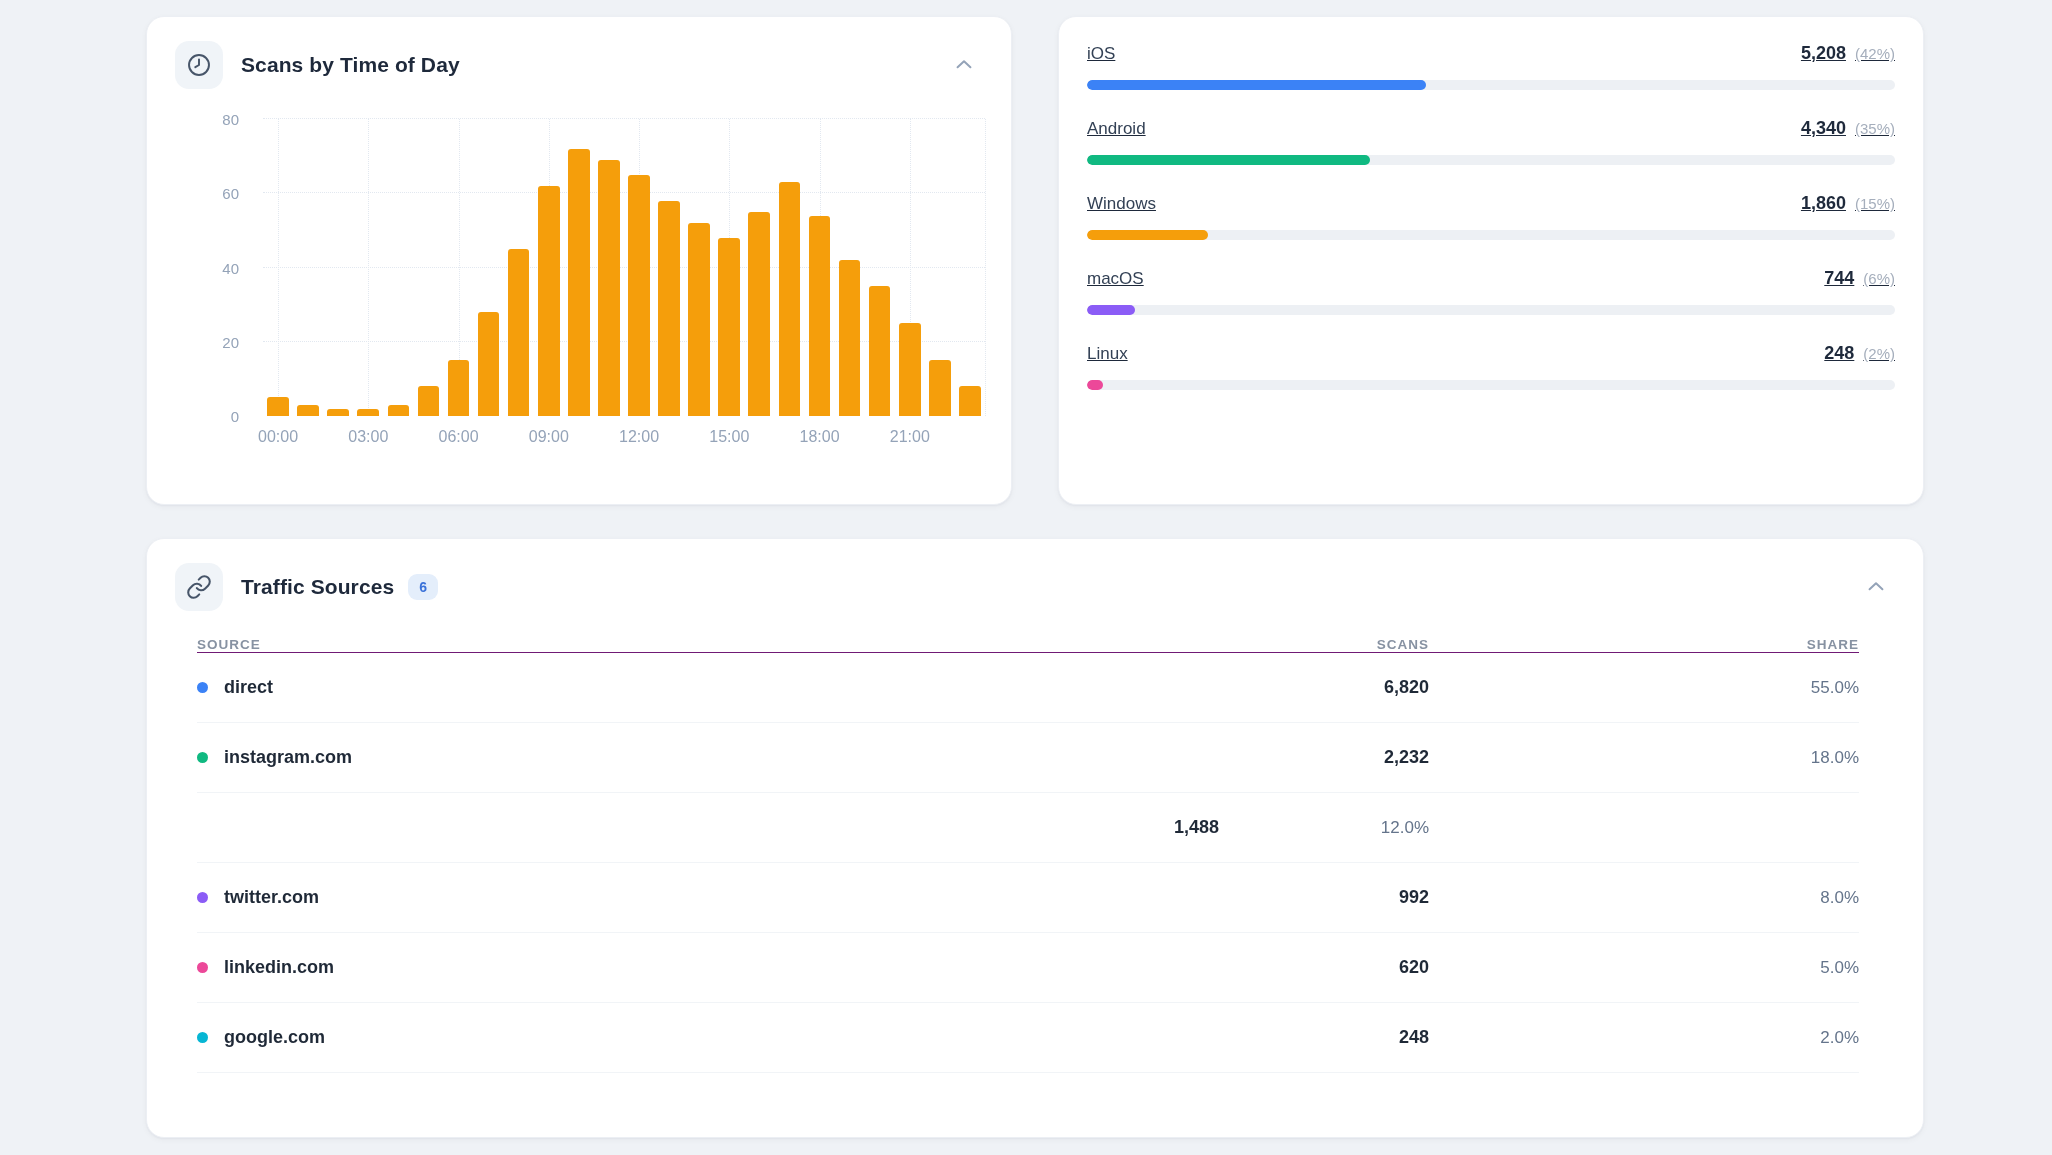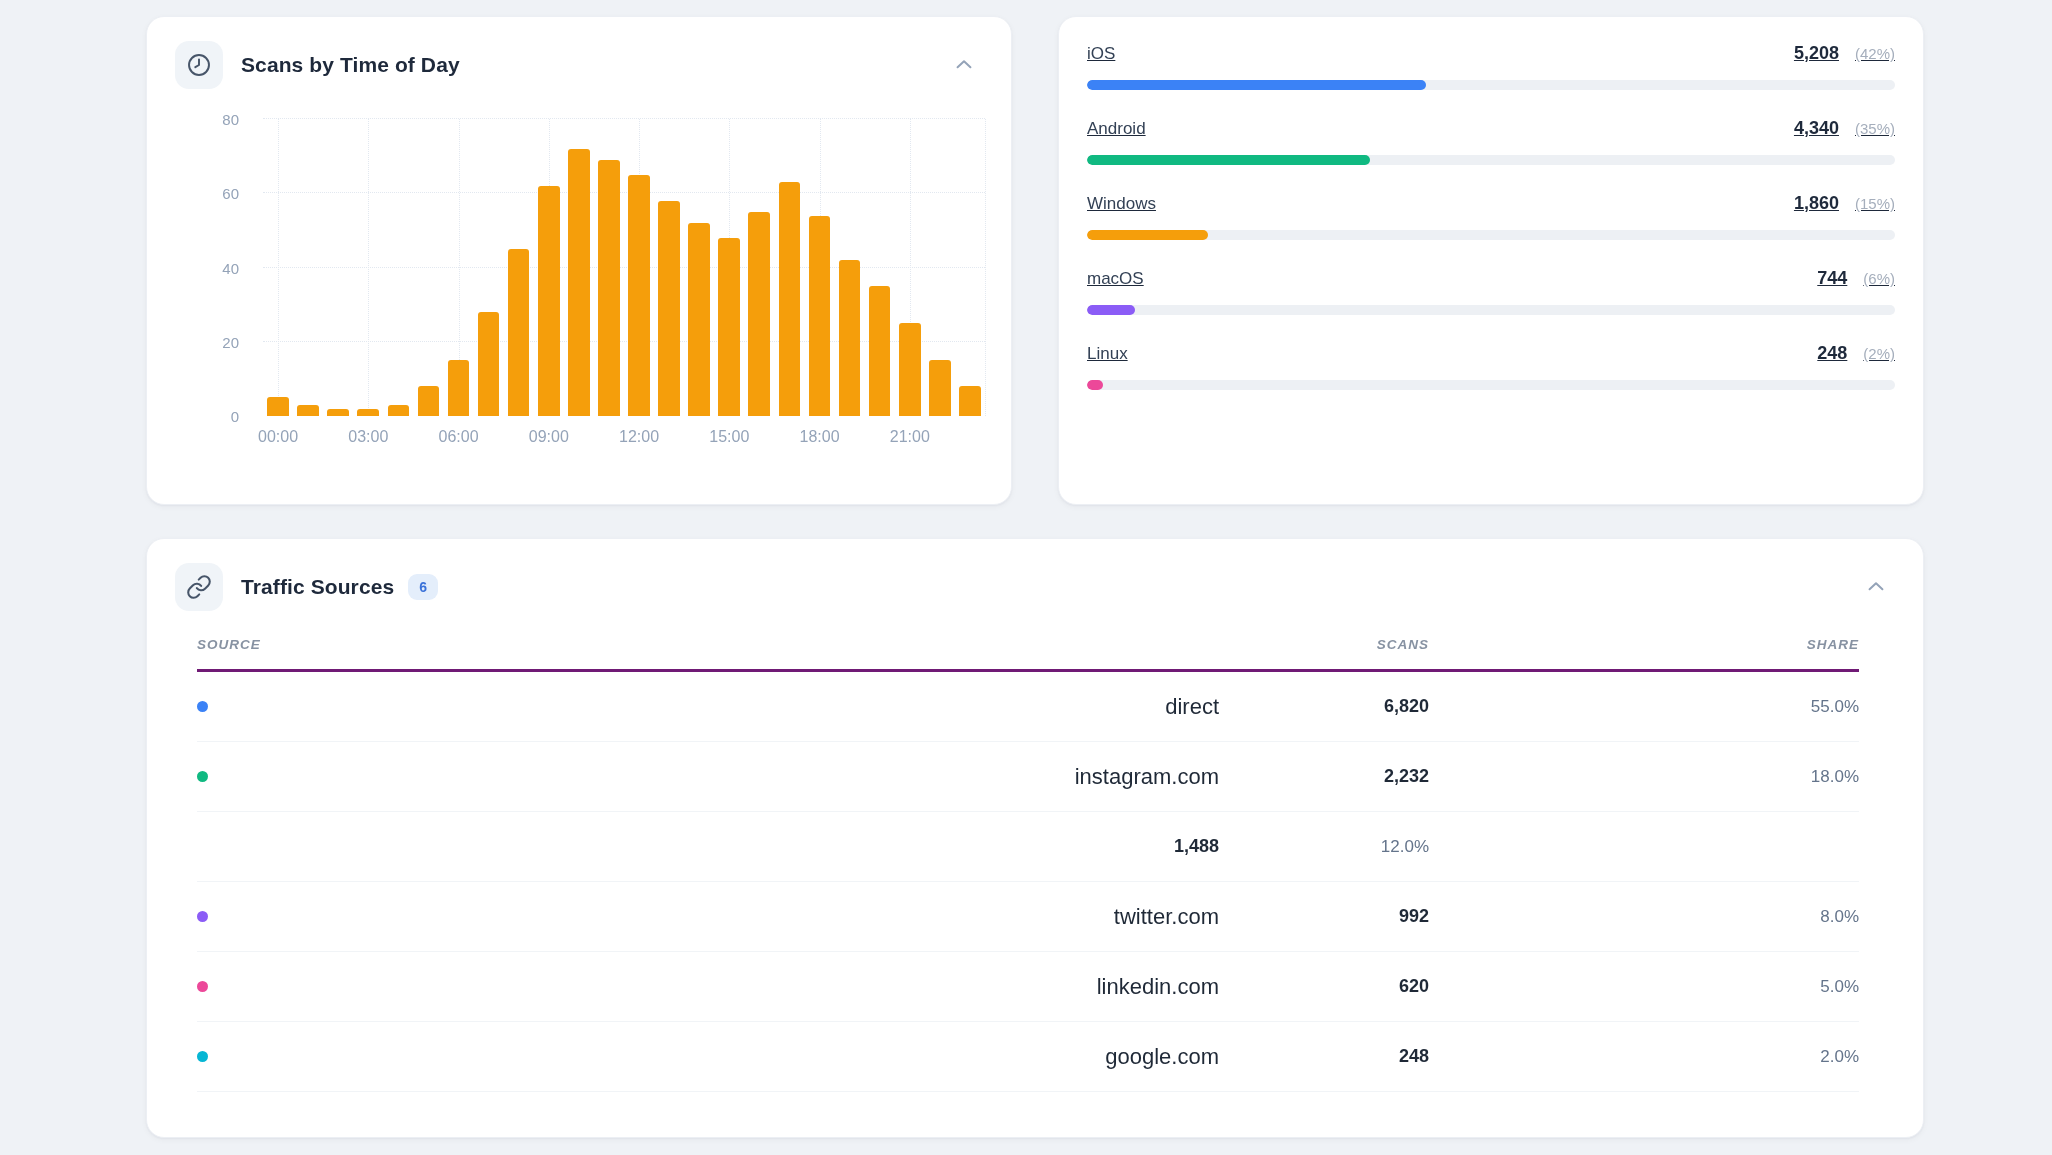--- a/index.html
+++ b/index.html
@@ -55,41 +55,41 @@
   .x-tick-label {
     position: absolute; top: 12px; transform: translateX(-50%);
     font-size: 16px; color: #94a3b8; white-space: nowrap;
   }
 
   
   .os-list { padding: 26px 28px 0; }
   .os-row { margin-bottom: 28px; }
   .os-line { display: flex; align-items: flex-end; text-decoration: underline; }
   .os-label { font-size: 17px; font-weight: 500; color: #334155; }
-  .os-right { margin-left: auto; display: flex; align-items: baseline; gap: 16px; }
+  .os-right { margin-left: auto; display: flex; align-items: baseline; gap: 9px; }
   .os-value { font-size: 18px; font-weight: 700; color: #1e293b; }
   .os-pct { font-size: 15px; color: #a5aebc; }
   .os-track { margin-top: 16px; height: 10px; background: #edf0f4; border-radius: 5px; overflow: hidden; }
   .os-fill { height: 100%; border-radius: 5px; }
 
   
   .t-table { margin: 26px 64px 0 50px; }
   .t-head {
     display: grid; grid-template-columns: 1fr 210px 430px;
-    padding-bottom: 17px; border-bottom: 3px solid #701a75; font-style: italic;
+    border-bottom: 1px solid #701a75;
   }
   .t-head span {
     font-size: 13.5px; font-weight: 700; color: #8792a2; letter-spacing: 1px;
   }
   .t-head span:nth-child(2), .t-head span:nth-child(3) { text-align: right; }
   .t-row {
     display: grid; grid-template-columns: 1fr 210px 430px; align-items: center;
     height: 70px; border-bottom: 1px solid #f1f4f7;
   }
-  .t-source { display: flex; align-items: center; font-size: 22px; font-weight: 400; color: #1f2937; justify-content: space-between; }
+  .t-source { display: flex; align-items: center; font-size: 18px; font-weight: 700; color: #1f2937; }
   .t-dot { width: 11px; height: 11px; border-radius: 50%; margin-right: 16px; flex: 0 0 auto; }
   .t-scans { text-align: right; font-size: 18px; font-weight: 700; color: #1f2937; }
   .t-share { text-align: right; font-size: 17px; color: #64748b; }
 
   svg { display: block; }
 </style>
 </head>
 <body>
 
 <div class="page">

